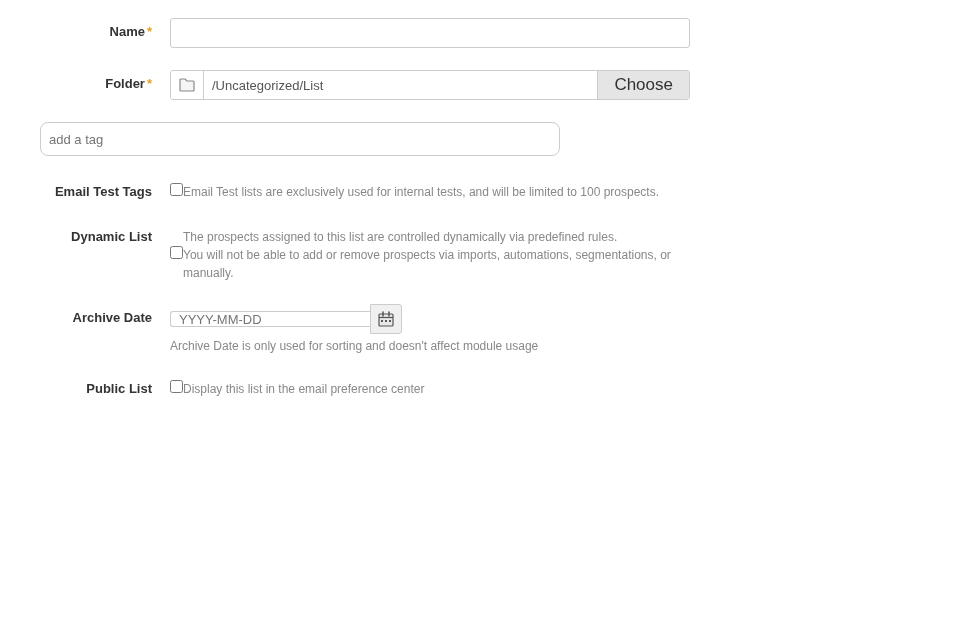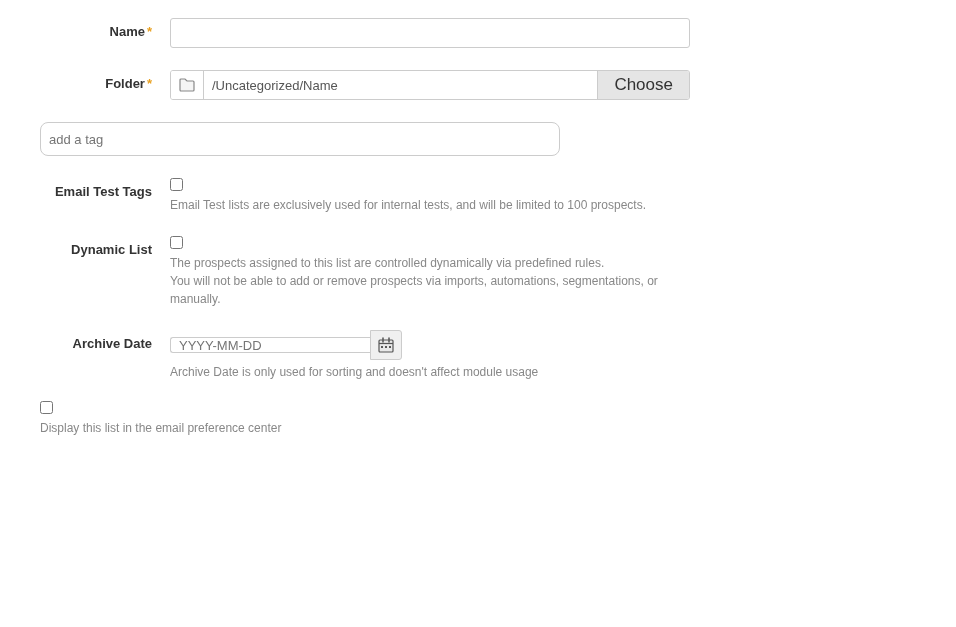--- a/index.html
+++ b/index.html
@@ -155,21 +155,21 @@
       font-size: 12px;
       color: #888;
     }
 
     .form-row.checkbox-field {
       align-items: flex-start;
     }
 
     .checkbox-content {
       display: flex;
-      flex-direction: column;
+      flex-direction: row;
     }
 
     .checkbox-line {
       display: flex;
       align-items: center;
     }
 
     
     .folder-svg {
       width: 16px;
@@ -200,21 +200,21 @@
     <div class="form-label">
       <span>Folder</span><span class="required">*</span>
     </div>
     <div class="form-content">
       <div class="folder-wrapper">
         <div class="folder-icon-cell">
           <svg class="folder-svg" viewBox="0 0 16 14" fill="none" xmlns="http://www.w3.org/2000/svg">
             <path d="M1 2C1 1.45 1.45 1 2 1H6L8 3H14C14.55 3 15 3.45 15 4V12C15 12.55 14.55 13 14 13H2C1.45 13 1 12.55 1 12V2Z" stroke="#888" stroke-width="1.2" fill="#f5f5f5"></path>
           </svg>
         </div>
-        <span class="folder-path">/Uncategorized/Name</span>
+        <span class="folder-path">/Uncategorized/List</span>
         <button class="choose-btn">Choose</button>
       </div>
     </div>
   </div>
 
   <div class="form-row">
     <div class="form-content">
       <input type="text" class="tag-input" placeholder="add a tag" style="">
     </div>
   </div>
@@ -263,20 +263,23 @@
             <rect x="7" y="9" width="2" height="2" fill="#555" rx="0.3"></rect>
             <rect x="11" y="9" width="2" height="2" fill="#555" rx="0.3"></rect>
           </svg>
         </button>
       </div>
       <div class="form-hint">Archive Date is only used for sorting and doesn't affect module usage</div>
     </div>
   </div>
 
   <div class="form-row checkbox-field">
+    <div class="form-label">
+      <span>Public List</span>
+    </div>
     <div class="form-content checkbox-content">
       <div class="checkbox-line">
         <input type="checkbox" style="">
       </div>
       <div class="checkbox-description">Display this list in the email preference center</div>
     </div>
   </div>
 
 </div>
 

